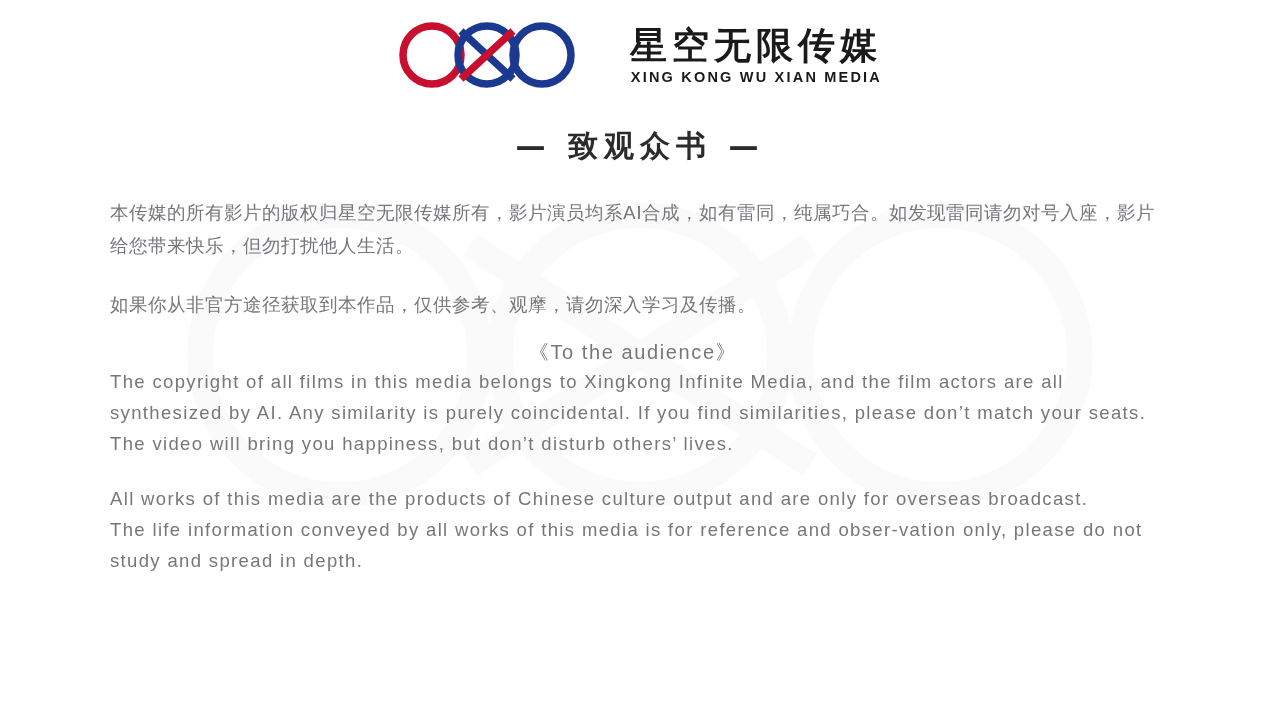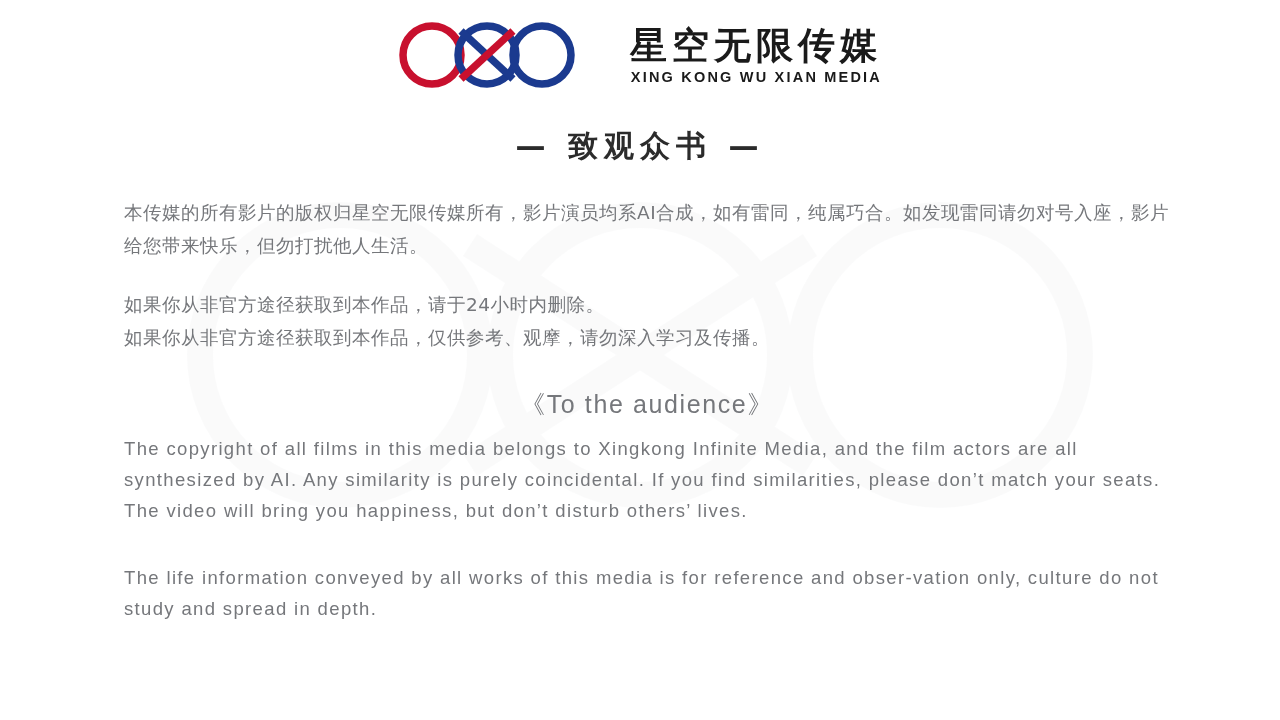--- a/index.html
+++ b/index.html
@@ -89,50 +89,49 @@
     font-size: 30px;
     font-weight: bold;
     color: #2b2b2b;
     letter-spacing: 6px;
   }
 
   
   .content {
     position: absolute;
     top: 196px;
-    left: 124px;
+    left: 110px;
     width: 1046px;
   }
 
   .cn-block {
     font-family: "DejaVu Sans", "Liberation Sans", sans-serif;
     font-size: 18.5px;
     line-height: 33px;
     color: #75777b;
     letter-spacing: 0.5px;
   }
   .cn-block p { margin: 0; }
   .gap-lg { height: 26px; }
 
   .en-heading {
     text-align: center;
     font-family: "Liberation Sans", sans-serif;
-    font-size: 25px;
+    font-size: 20px;
     color: #75777b;
     letter-spacing: 1.6px;
-    margin-top: 34px;
+    margin-top: 18px;
   }
 
   .en-block {
     font-family: "Liberation Sans", sans-serif;
     font-size: 18.5px;
     line-height: 31px;
     color: #75777b;
     letter-spacing: 1.35px;
-    margin-top: 12px;
   }
   .en-block p { margin: 0; }
   .en-gap { height: 24px; }
 </style>
 </head>
 <body>
 
 <svg class="watermark" viewBox="0 0 1000 330">
   <g fill="none" stroke="#9aa0a6" stroke-width="26">
     <circle cx="200" cy="165" r="140"></circle>
@@ -165,30 +164,30 @@
 
   <div class="content">
 
     <div class="cn-block">
       <p>本传媒的所有影片的版权归星空无限传媒所有，影片演员均系AI合成，如有雷同，纯属巧合。如发现雷同请勿对号入座，影片给您带来快乐，但勿打扰他人生活。</p>
     </div>
 
     <div class="gap-lg"></div>
 
     <div class="cn-block">
-      <p>如果你从非官方途径获取到本作品，请于24小时内删除。</p>
       <p>如果你从非官方途径获取到本作品，仅供参考、观摩，请勿深入学习及传播。</p>
     </div>
 
     <div class="en-heading">《To the audience》</div>
 
     <div class="en-block">
       <p>The copyright of all films in this media belongs to Xingkong Infinite Media, and the film actors are all synthesized by AI. Any similarity is purely coincidental. If you find similarities, please don’t match your seats. The video will bring you happiness, but don’t disturb others’ lives.</p>
     </div>
 
     <div class="en-gap"></div>
 
     <div class="en-block">
-      <p>The life information conveyed by all works of this media is for reference and obser-vation only, culture do not study and spread in depth.</p>
+      <p>All works of this media are the products of Chinese culture output and are only for overseas broadcast.</p>
+      <p>The life information conveyed by all works of this media is for reference and obser-vation only, please do not study and spread in depth.</p>
     </div>
 
   </div>
 </div>
 
 </body></html>

